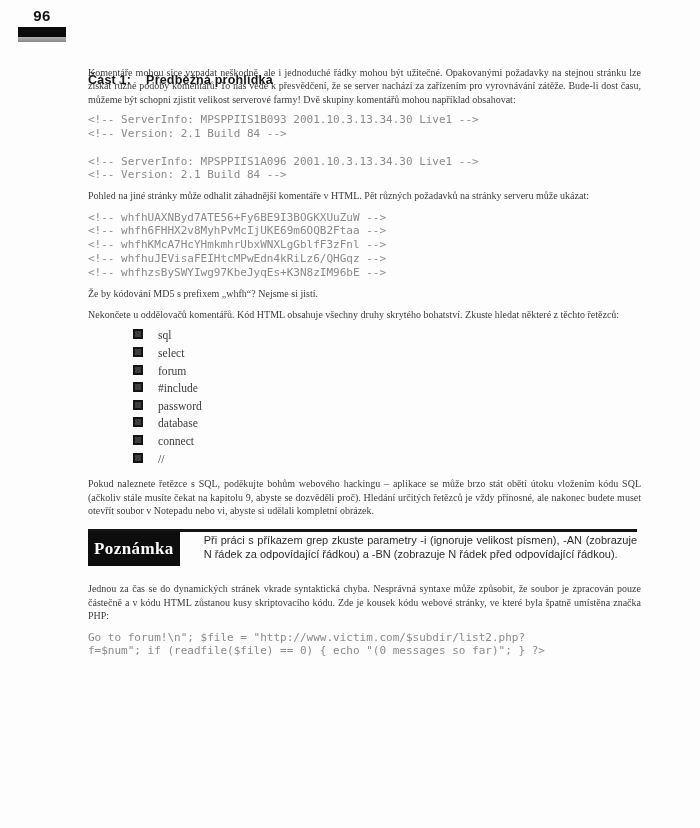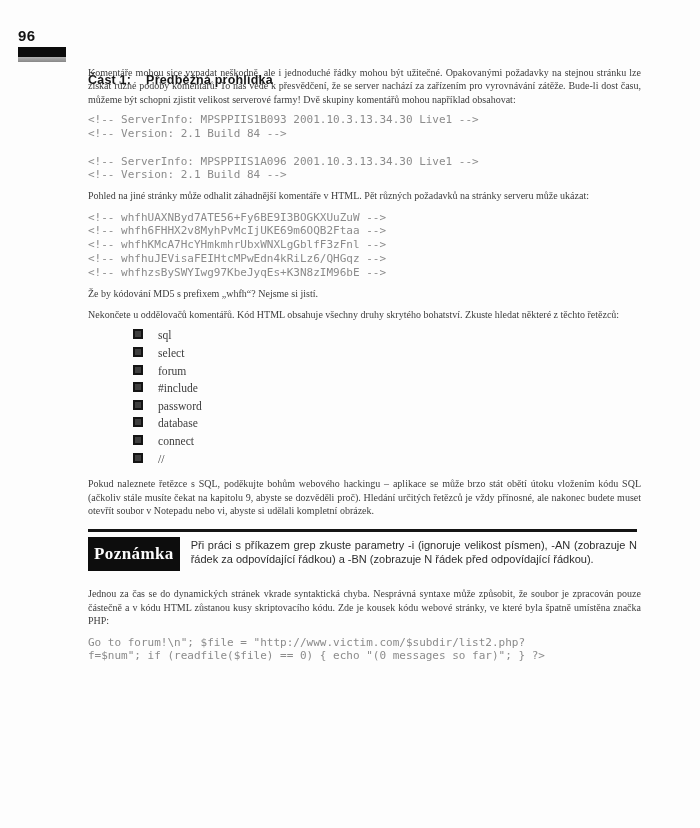--- a/index.html
+++ b/index.html
@@ -5,21 +5,21 @@
   html,body { margin:0; padding:0; background:#ffffff; }
   .page {
     position:relative; width:700px; height:828px;
     background:#fdfdfd;
     font-family:"Liberation Serif", serif;
     color:#3d3d3d;
     overflow:hidden;
   }
 
   
-  .pagenum-block { position:absolute; left:18px; top:27px; width:48px; }
+  .pagenum-block { position:absolute; left:18px; top:7px; width:48px; text-align:center; }
   .pagenum {
     font-family:"Liberation Sans", sans-serif; font-weight:bold;
     font-size:15px; color:#121212; letter-spacing:0.5px;
   }
   .bar-black { height:10px; background:#0c0c0c; margin-top:3px; }
   .bar-gray  { height:5px; background:linear-gradient(#b3b3b3,#878787); }
 
   
   .running-head {
     position:absolute; left:88px; top:33px;
@@ -54,22 +54,21 @@
   .sq {
     flex:0 0 auto;
     width:6px; height:6px;
     background:#3f3f3f;
     border:2px solid #141414;
   }
 
   .note {
     margin:12px 4px 16px 0;
     border-top:3px solid #141414;
-    padding-top:5px;
-    display:flex; align-items:flex-start; gap:11px;
+    display:flex; align-items:flex-start; gap:24px;
   }
   .note-label {
     flex:0 0 auto;
     background:#0d0d0d; color:#fcfcfc;
     font-family:"Liberation Serif", serif; font-weight:bold;
     font-size:17px; line-height:1;
     padding:8px 6px 9px 6px;
     letter-spacing:0.4px;
   }
   .note-text {

